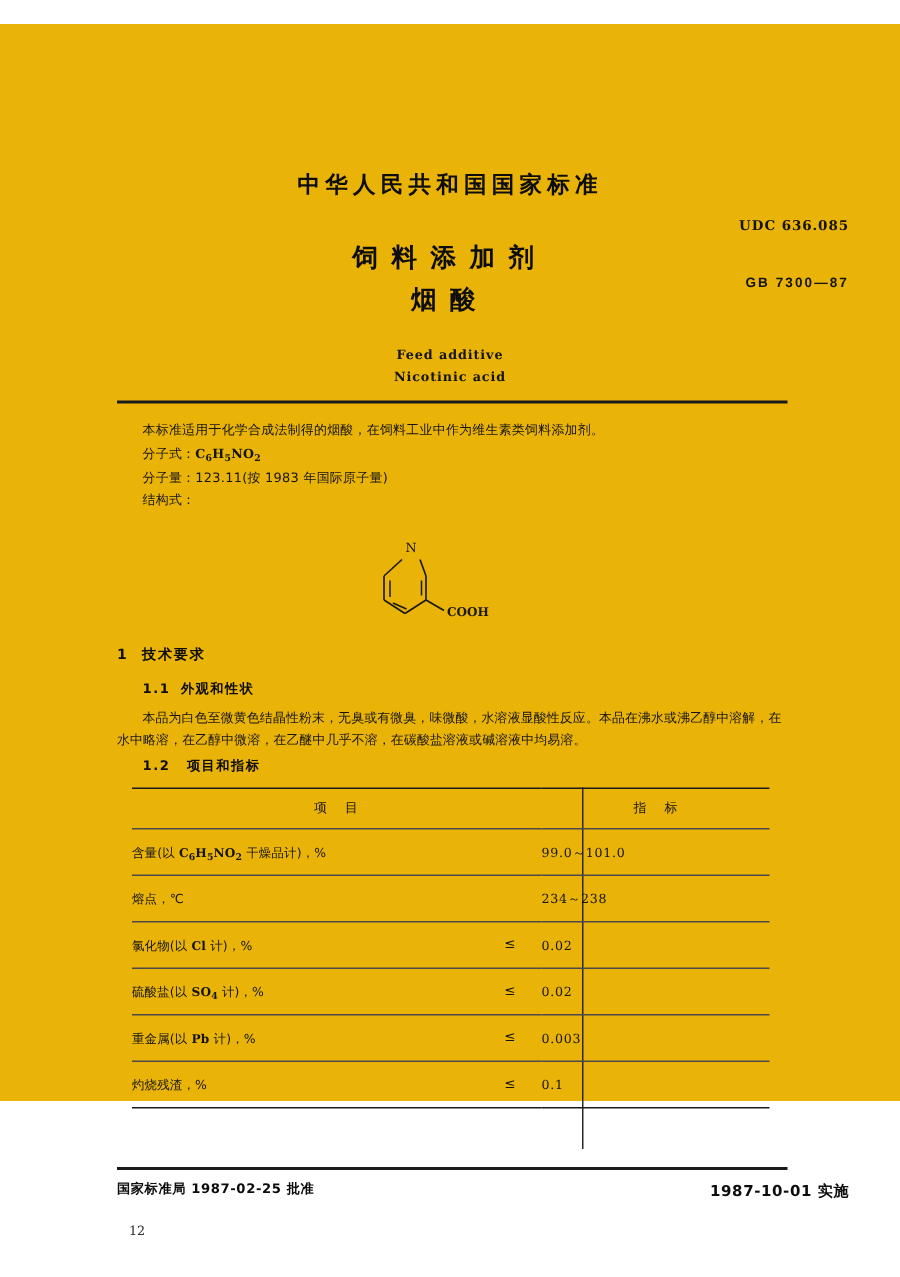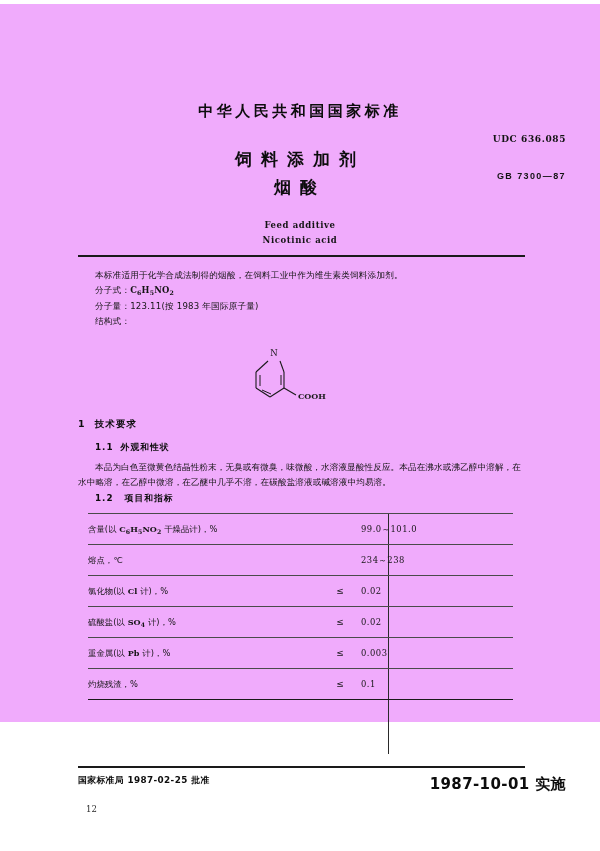--- a/index.html
+++ b/index.html
@@ -11,24 +11,24 @@
     width: 600px;
     height: 851px;
     position: relative;
     font-family: "DejaVu Sans", "Liberation Sans", sans-serif;
     color: #111111;
     overflow: hidden;
   }
 
   .page {
     position: absolute;
-    left: 0; top: 4px;
+    left: 0; top: 16px;
     width: 600px;
     height: 718px;
-    background: #f0abfc;
+    background: #eab308;
   }
 
   
   .masthead {
     position: absolute;
     left: 0;
     top: 98px;
     width: 600px;
     text-align: center;
   }
@@ -264,21 +264,21 @@
     top: 771px;
     font-size: 8.8px;
     font-weight: bold;
     letter-spacing: 0.4px;
     color: #0d0d0d;
   }
   .footer-right {
     position: absolute;
     right: 34px;
     top: 771px;
-    font-size: 15px;
+    font-size: 10px;
     font-weight: bold;
     letter-spacing: 0.4px;
     color: #0d0d0d;
   }
   .page-num {
     position: absolute;
     left: 86px;
     top: 800px;
     font-size: 8.5px;
     color: #2a2a2a;
@@ -349,20 +349,29 @@
 
   <div class="para11">本品为白色至微黄色结晶性粉末，无臭或有微臭，味微酸，水溶液显酸性反应。本品在沸水或沸乙醇中溶解，在水中略溶，在乙醇中微溶，在乙醚中几乎不溶，在碳酸盐溶液或碱溶液中均易溶。</div>
 
   <div class="sec12">
     <span class="num">1.2</span><span>项目和指标</span>
   </div>
 
   <div class="vline"></div>
   <table class="spec-table">
     <tbody id="table-body">
+      <tr class="hdr-row">
+        <td class="hline-strong col-item" style="text-align:center;padding-left:0" colspan="2">
+          <span class="hdr-item">项目</span>
+        </td>
+        <td class="hline-strong col-div"></td>
+        <td class="hline-strong col-val" style="text-align:center;padding-left:0">
+          <span class="hdr-index">指标</span>
+        </td>
+      </tr>
     <tr class="body-row">
           <td class="hline-thin col-item">含量(以 <span class="chem">C<span class="sub">6</span>H<span class="sub">5</span>NO<span class="sub">2</span></span> 干燥品计)，%</td>
           <td class="hline-thin col-op"></td>
           <td class="hline-thin col-div"></td>
           <td class="hline-thin col-val">99.0～101.0</td>
         </tr>
         <tr class="body-row">
           <td class="hline-thin col-item">熔点，℃</td>
           <td class="hline-thin col-op"></td>
           <td class="hline-thin col-div"></td>

